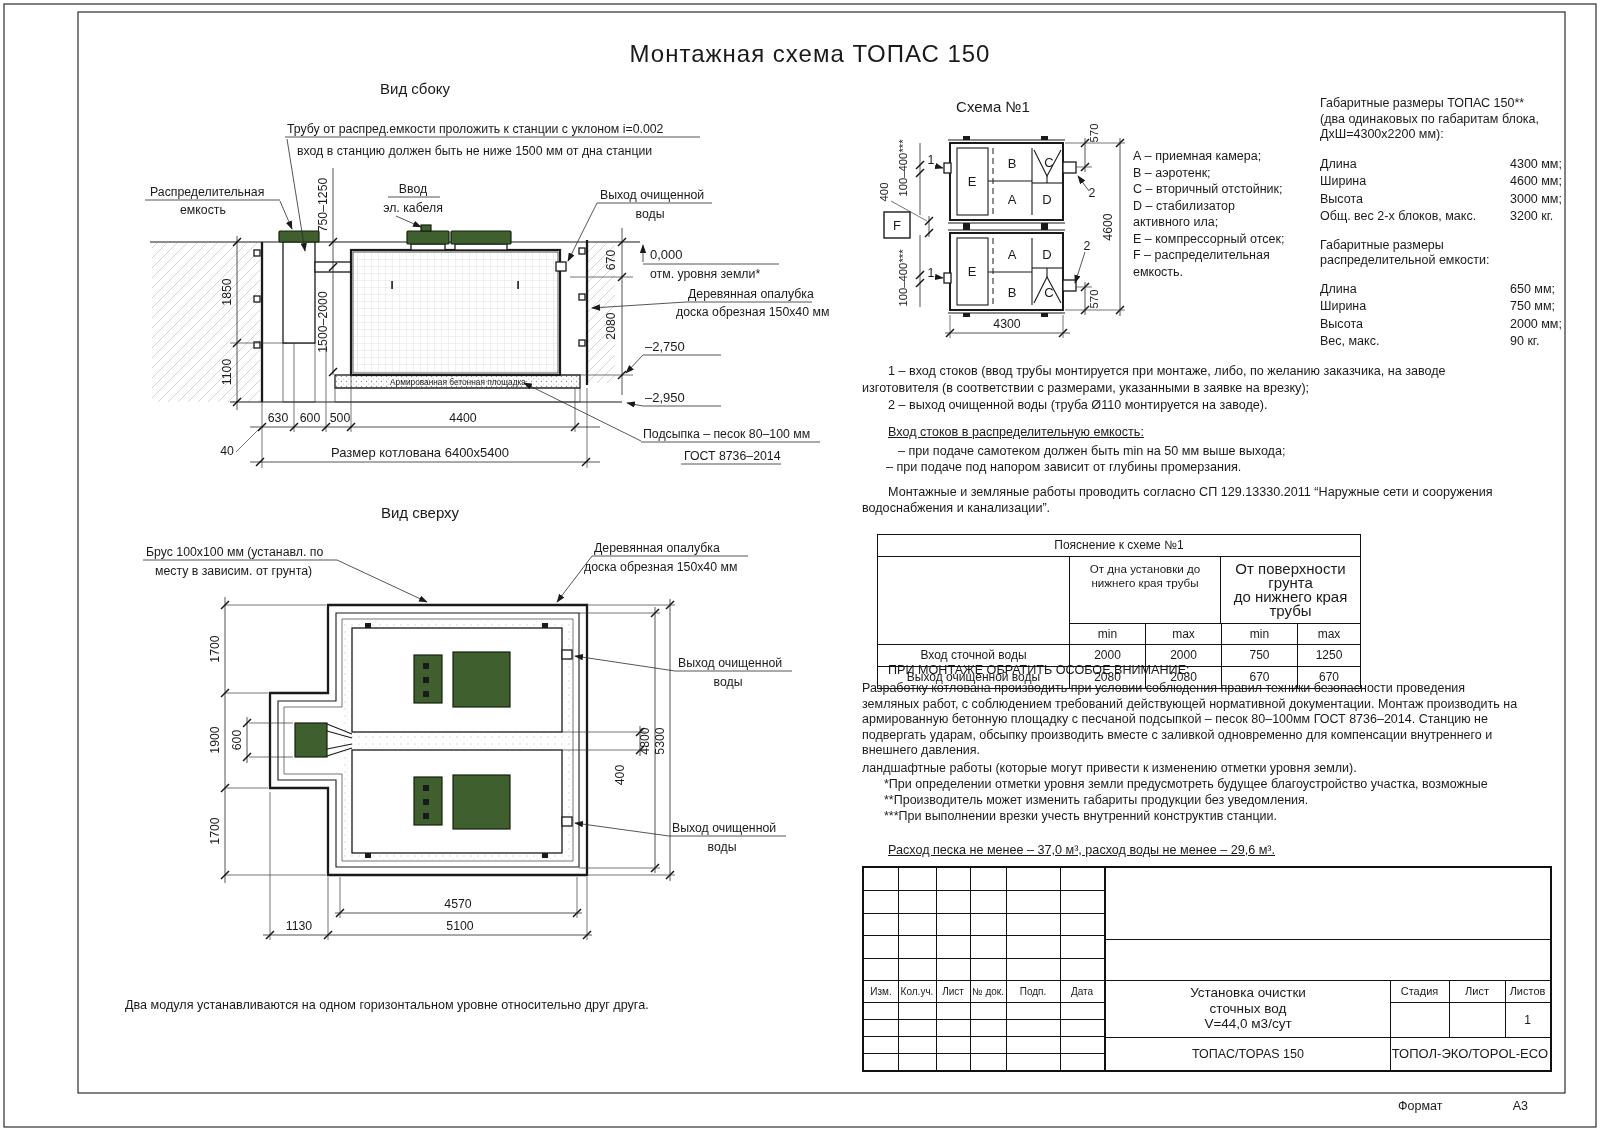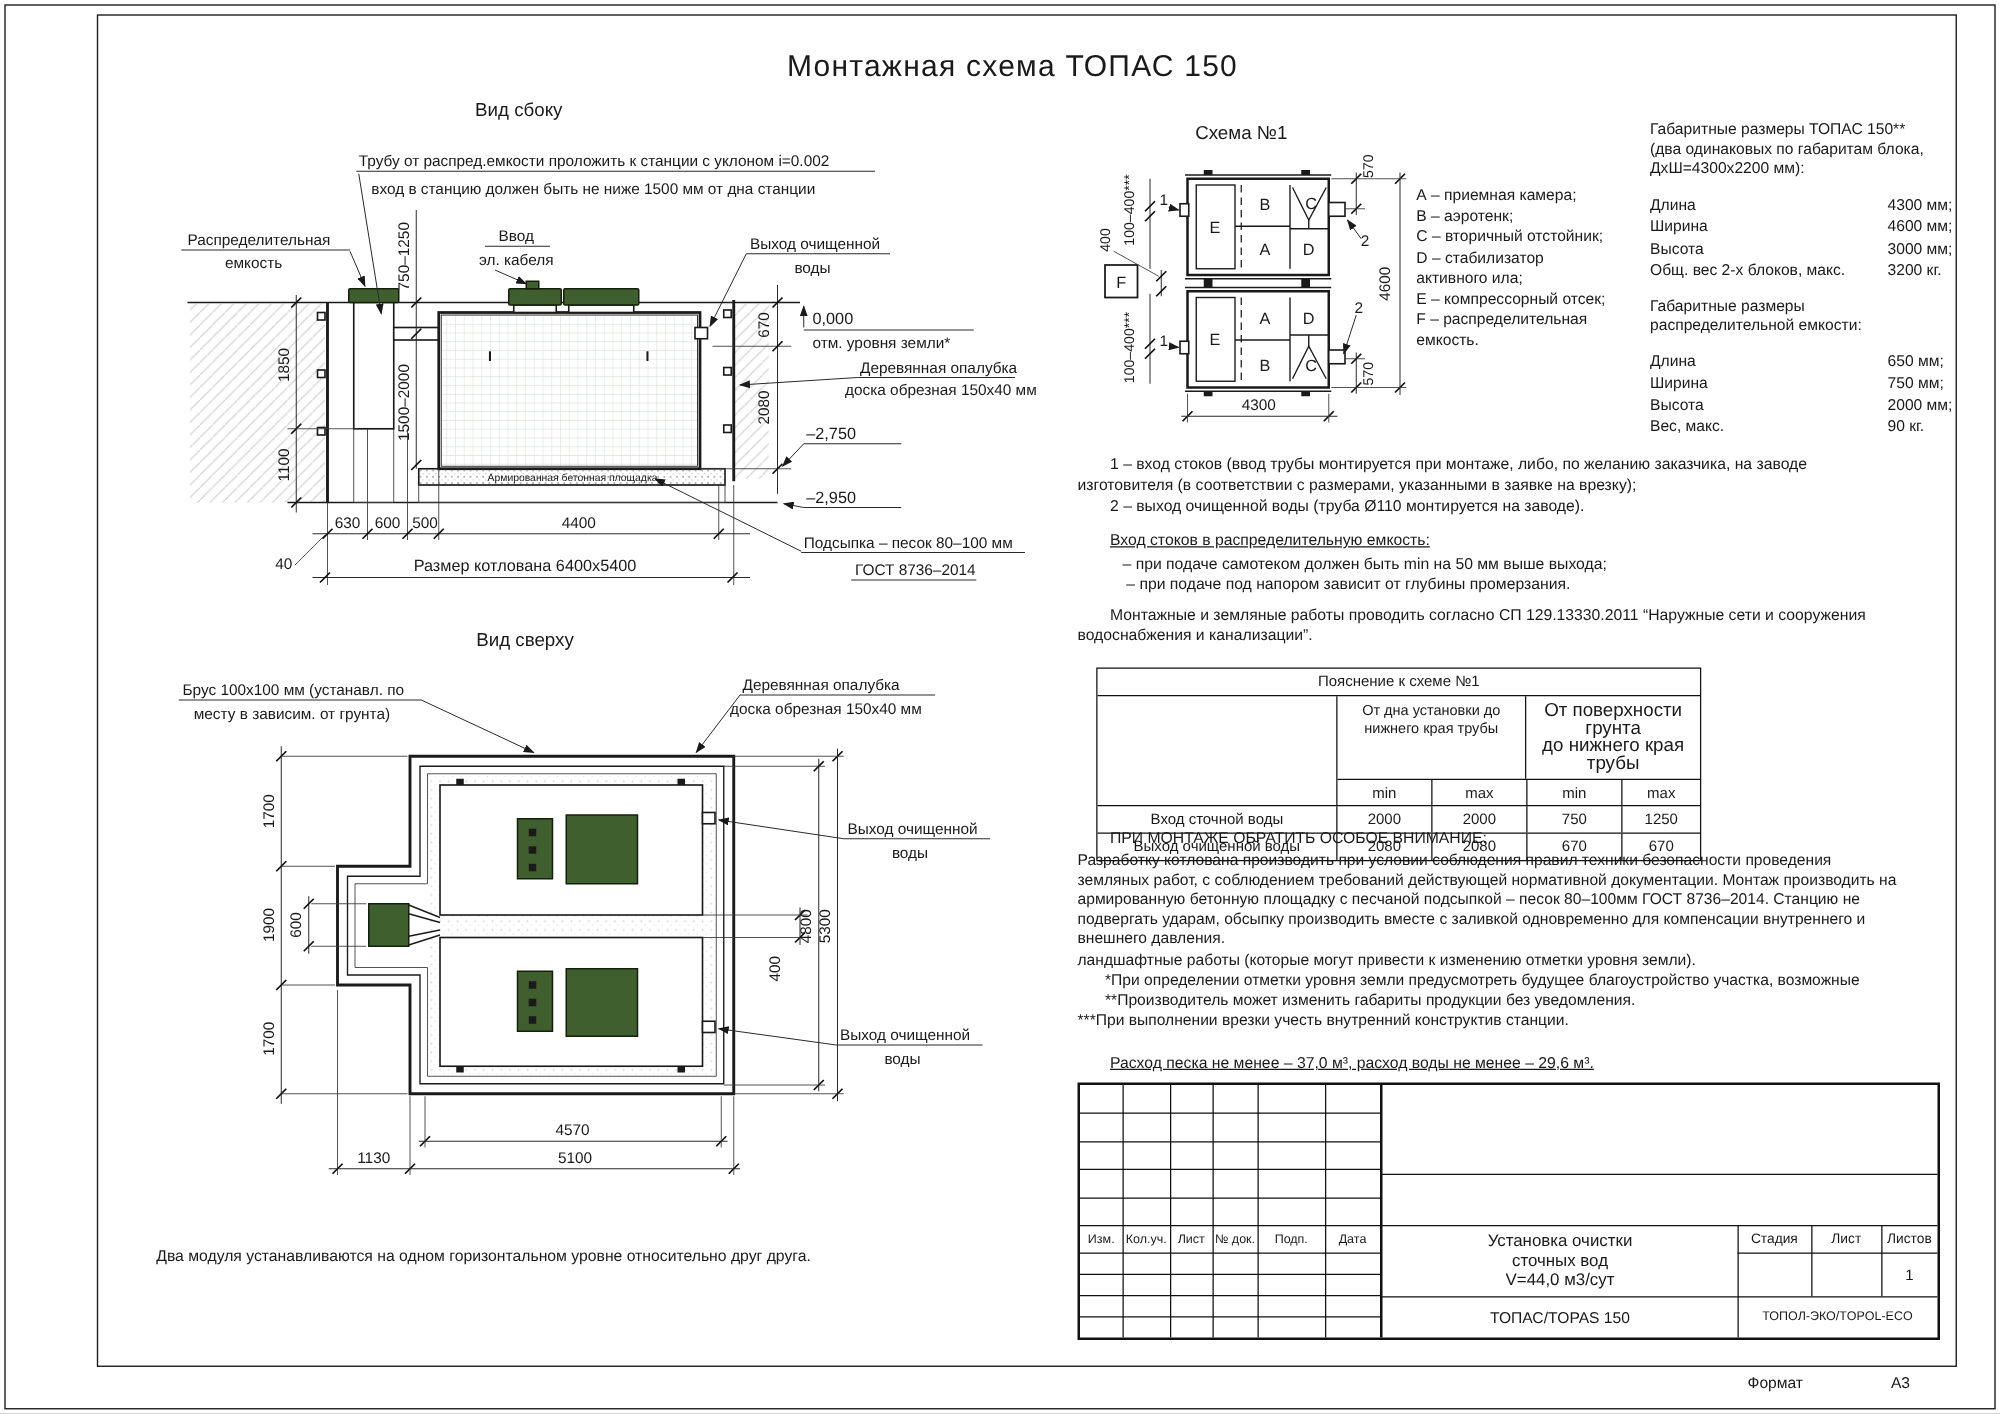--- a/index.html
+++ b/index.html
@@ -438,21 +438,21 @@
 
 <div class="abs" style="left:862px;top:363px;width:700px;font-size:12.6px;line-height:17px">
   <div style="text-indent:26px">1 – вход  стоков (ввод трубы монтируется при монтаже, либо, по желанию заказчика, на заводе</div>
   <div>изготовителя (в соответствии с размерами, указанными в заявке на врезку);</div>
   <div style="text-indent:26px">2 – выход очищенной воды (труба Ø110 монтируется на заводе).</div>
 </div>
 
 <div class="abs" style="left:862px;top:424px;width:700px;font-size:12.6px;line-height:16.5px">
   <div class="und" style="margin-left:26px">Вход стоков в распределительную емкость:</div>
   <div style="margin-left:36px;margin-top:2px">– при подаче самотеком должен быть min на 50 мм выше выхода;</div>
-  <div style="margin-left:39px">– при подаче под напором зависит от глубины промерзания.</div>
+  <div style="margin-left:24px">– при подаче под напором зависит от глубины промерзания.</div>
 </div>
 
 <div class="abs" style="left:862px;top:484px;width:710px;font-size:12.6px;line-height:16px">
   <div style="margin-left:26px">Монтажные и земляные работы проводить согласно СП 129.13330.2011 “Наружные сети и сооружения</div>
   <div>водоснабжения и канализации”.</div>
 </div>
 
 <div class="abs" style="left:877px;top:534px;width:482px;border:1.7px solid #111;font-size:12px">
   <div class="c" style="height:21px;line-height:21px;border-bottom:1.3px solid #111">Пояснение к схеме №1</div>
   <div style="display:flex;border-bottom:1.3px solid #111">
@@ -492,21 +492,21 @@
 <div class="abs pre" style="left:862px;top:681px;width:706px;font-size:12.5px;line-height:15.6px">Разработку котлована производить при условии соблюдения правил техники безопасности проведения
 земляных работ, с соблюдением требований действующей нормативной документации.  Монтаж производить на
 армированную бетонную площадку с песчаной подсыпкой – песок 80–100мм ГОСТ 8736–2014. Станцию не
 подвергать ударам, обсыпку производить вместе с заливкой одновременно для компенсации внутреннего и
 внешнего давления.</div>
 
 <div class="abs" style="left:862px;top:760px;width:710px;font-size:12.5px;line-height:16px">
   <div>ландшафтные работы (которые могут привести к изменению отметки уровня земли).</div>
   <div style="margin-left:22px">*При определении отметки уровня земли предусмотреть будущее благоустройство участка, возможные</div>
   <div style="margin-left:22px">**Производитель может изменить габариты продукции без уведомления.</div>
-  <div style="">***При выполнении врезки учесть внутренний конструктив станции.</div>
+  <div style="margin-left:22px">***При выполнении врезки учесть внутренний конструктив станции.</div>
 </div>
 
 <div class="abs und" style="left:888px;top:843px;width:600px;font-size:12.6px">Расход песка не менее – 37,0 м³, расход воды не менее – 29,6 м³.</div>
 
 <div class="abs" style="left:862px;top:866px;width:686px;height:202px;border:2px solid #111;box-sizing:content-box">
 
   <div class="vl" style="left:34px;top:0;height:202px"></div>
   <div class="vl" style="left:72px;top:0;height:202px"></div>
   <div class="vl" style="left:106px;top:0;height:202px"></div>
   <div class="vl" style="left:142px;top:0;height:202px"></div>
@@ -538,21 +538,21 @@
 
   <div class="tb-txt pre" style="left:242px;top:112px;width:284px;height:57px;font-size:13.5px;line-height:15.5px">Установка очистки
 сточных вод
 V=44,0 м3/сут</div>
   <div class="tb-txt" style="left:242px;top:169px;width:284px;height:33px;font-size:12.5px">ТОПАС/TOPAS 150</div>
 
   <div class="tb-txt" style="left:526px;top:112px;width:59px;height:22px;font-size:11px">Стадия</div>
   <div class="tb-txt" style="left:585px;top:112px;width:56px;height:22px;font-size:11px">Лист</div>
   <div class="tb-txt" style="left:641px;top:112px;width:45px;height:22px;font-size:11px">Листов</div>
   <div class="tb-txt" style="left:641px;top:134px;width:45px;height:35px;font-size:12px">1</div>
-  <div class="tb-txt" style="left:526px;top:169px;width:160px;height:33px;font-size:10px">ТОПОЛ-ЭКО/TOPOL-ECO</div>
+  <div class="tb-txt" style="left:526px;top:169px;width:160px;height:33px;font-size:13px">ТОПОЛ-ЭКО/TOPOL-ECO</div>
 </div>
 
 <div class="abs" style="left:1398px;top:1099px;width:130px;display:flex;justify-content:space-between;font-size:12.5px">
   <span>Формат</span>
   <span>А3</span>
 </div>
 
 </div>
 
 </body></html>

